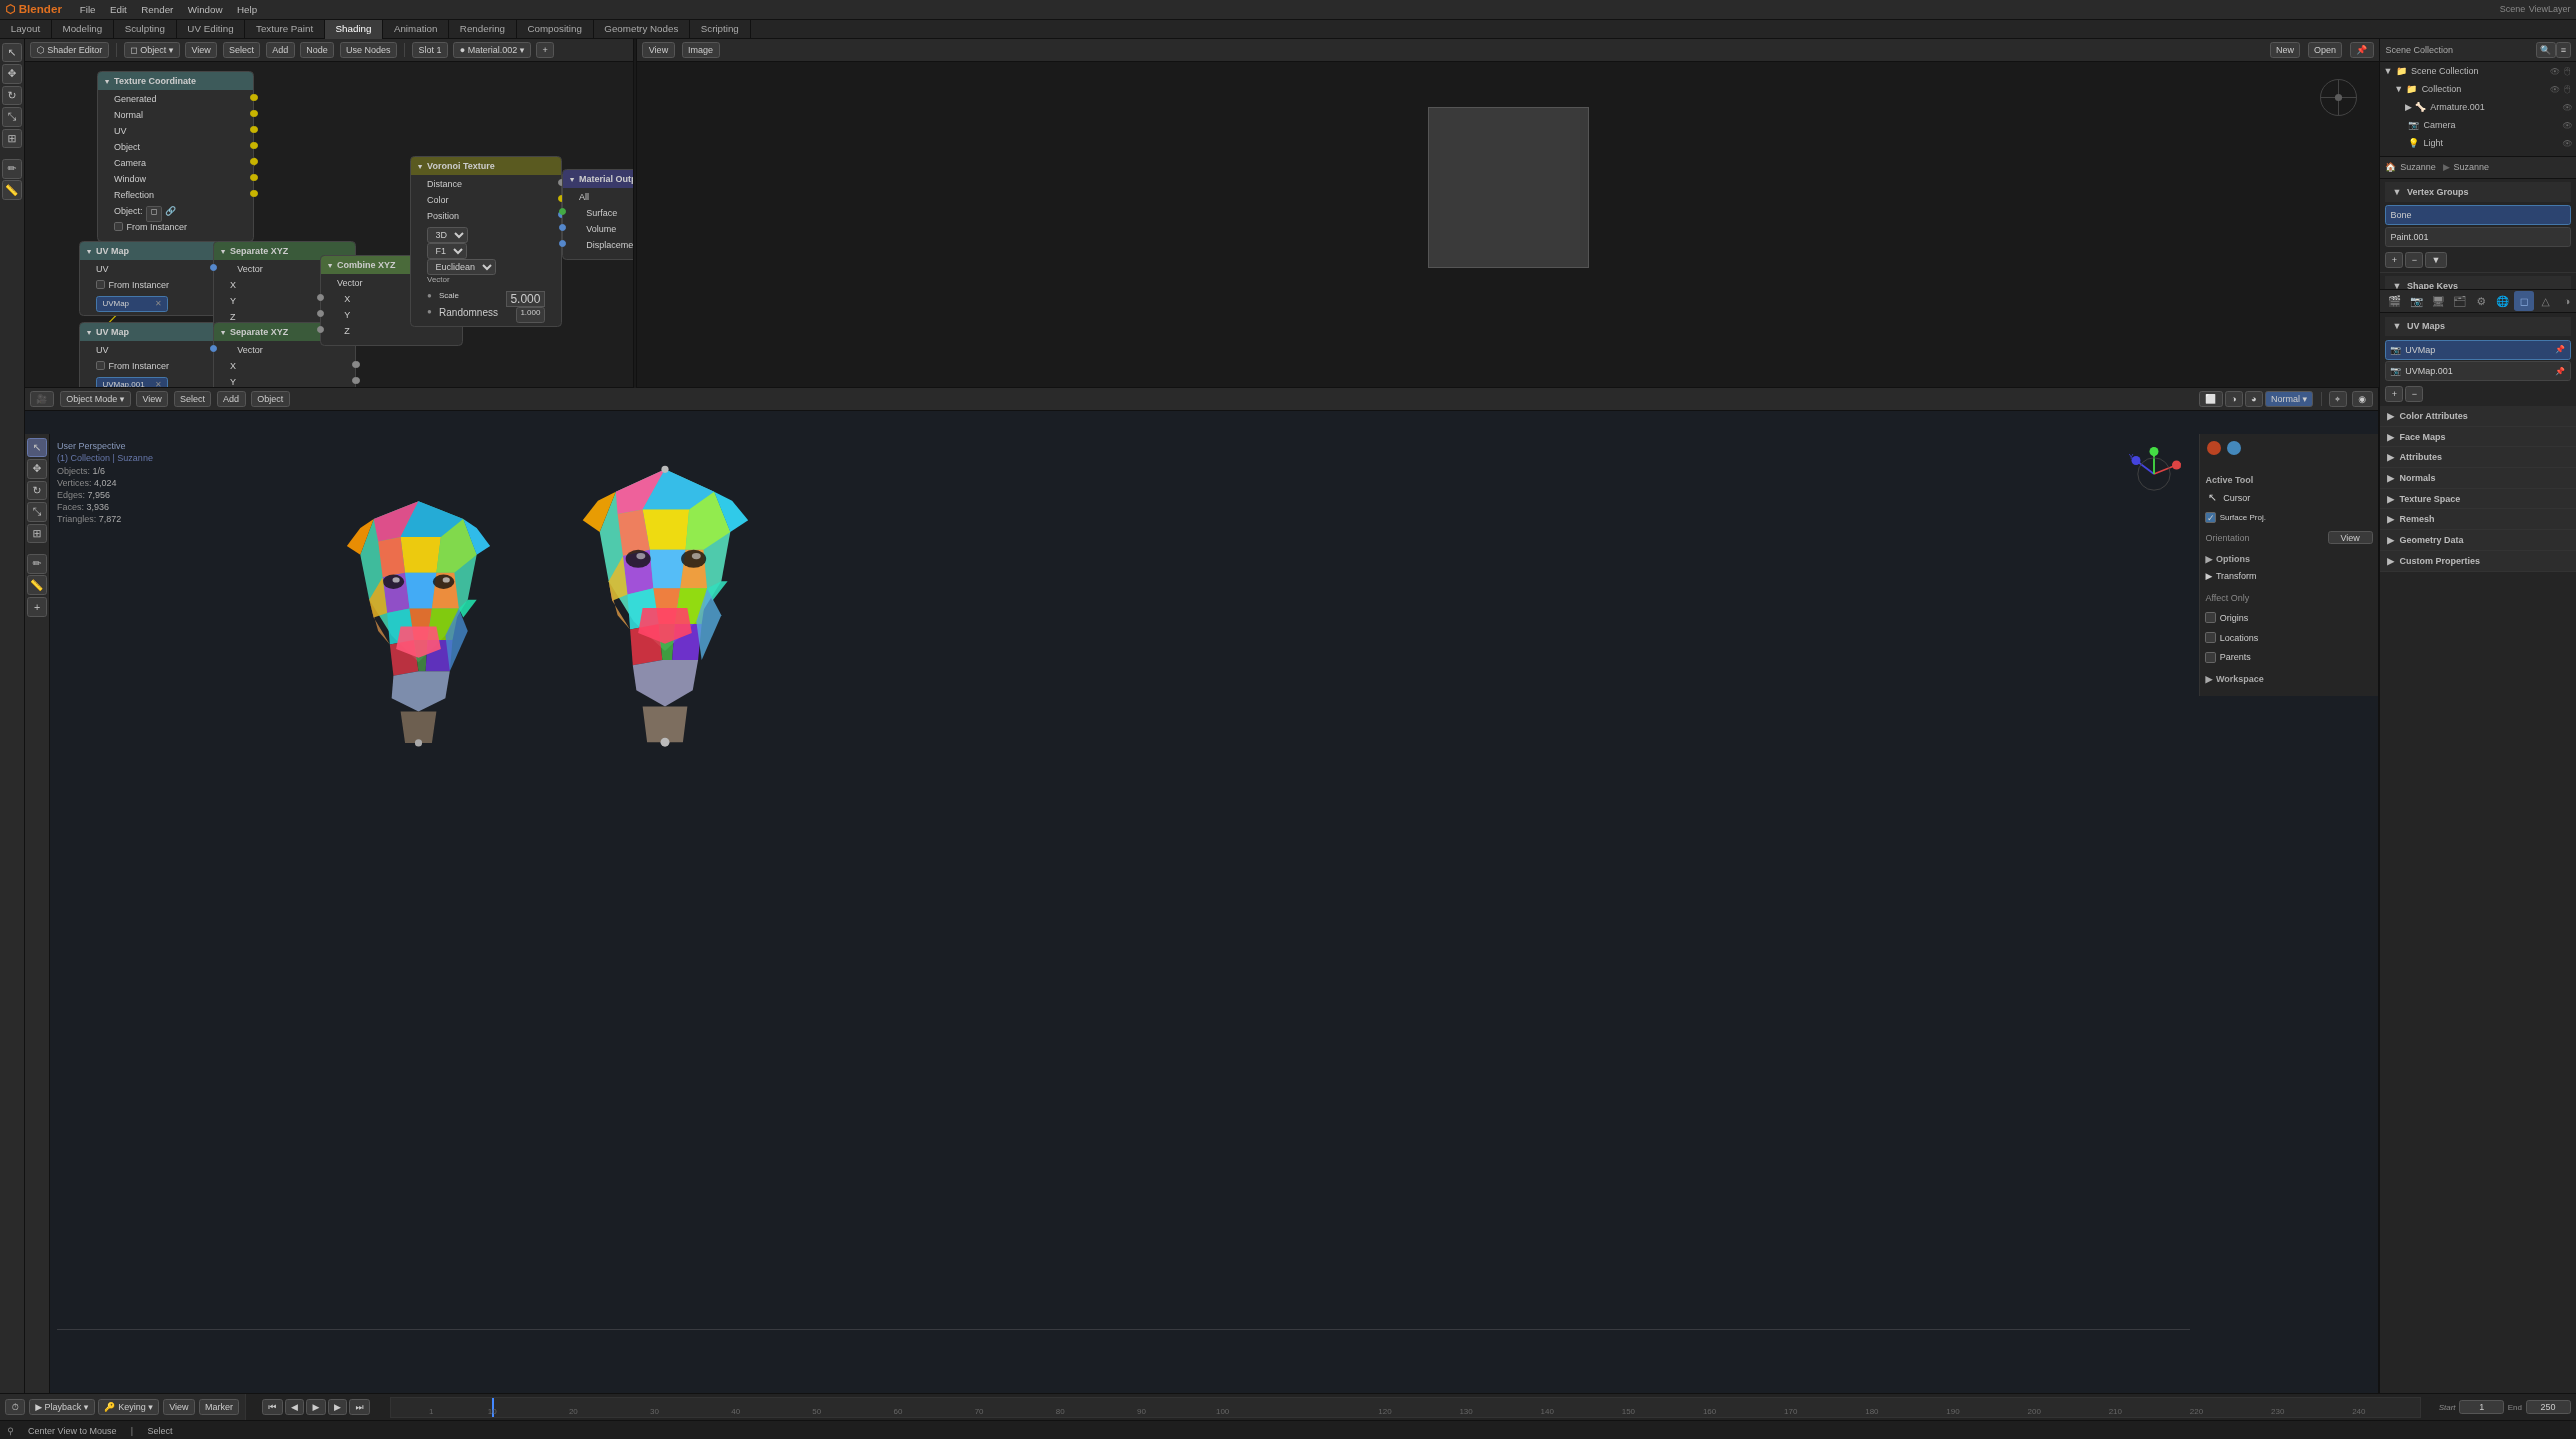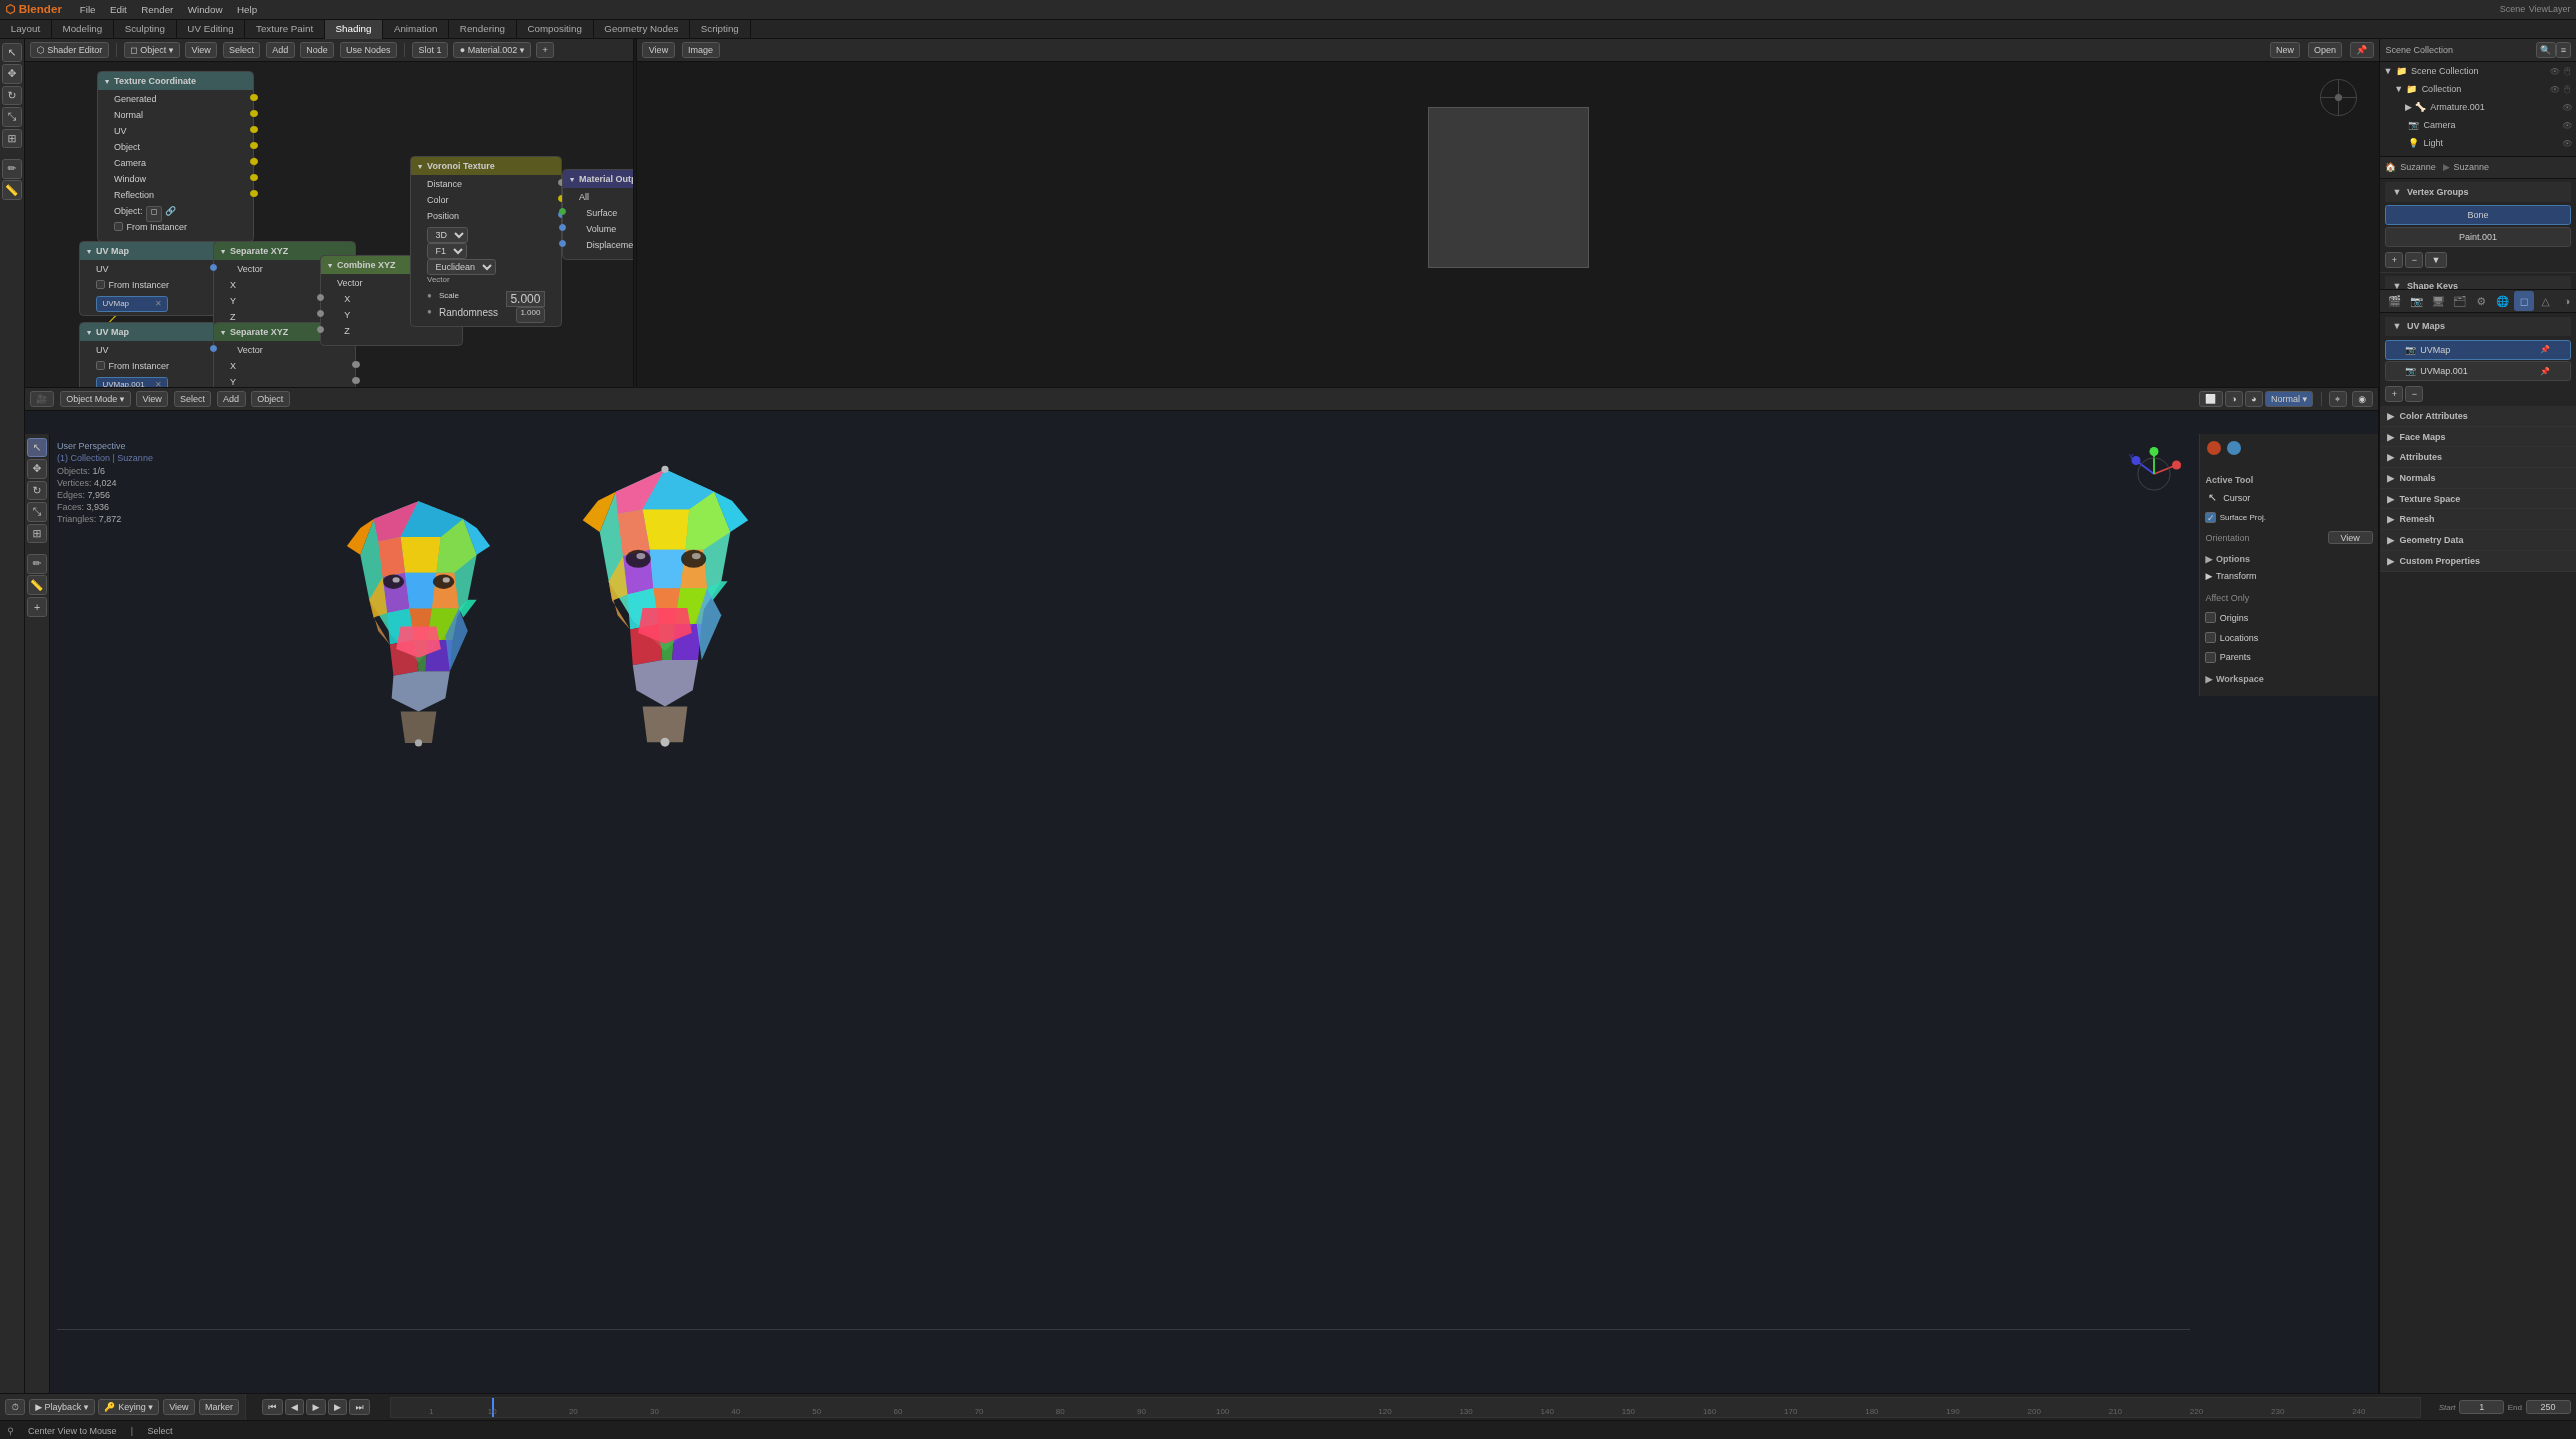--- a/index.html
+++ b/index.html
@@ -496,23 +496,22 @@
 
     
     .uv-map-item {
       display: flex;
       align-items: center;
       height: 19.7px;
       background: #333;
       border: 0.9px solid #444;
       border-radius: 2.7px;
       margin-bottom: 1.8px;
-      padding: 0 19px;
+      padding: 0 4px;
       gap: 3.6px;
-      justify-content: center;
     }
     .uv-map-item.active-item { background: #2c4470; border-color: #4477aa; }
 
     
     .connections-svg {
       position: absolute;
       top: 0; left: 0;
       width: 100%; height: 100%;
       pointer-events: none;
       overflow: visible;

